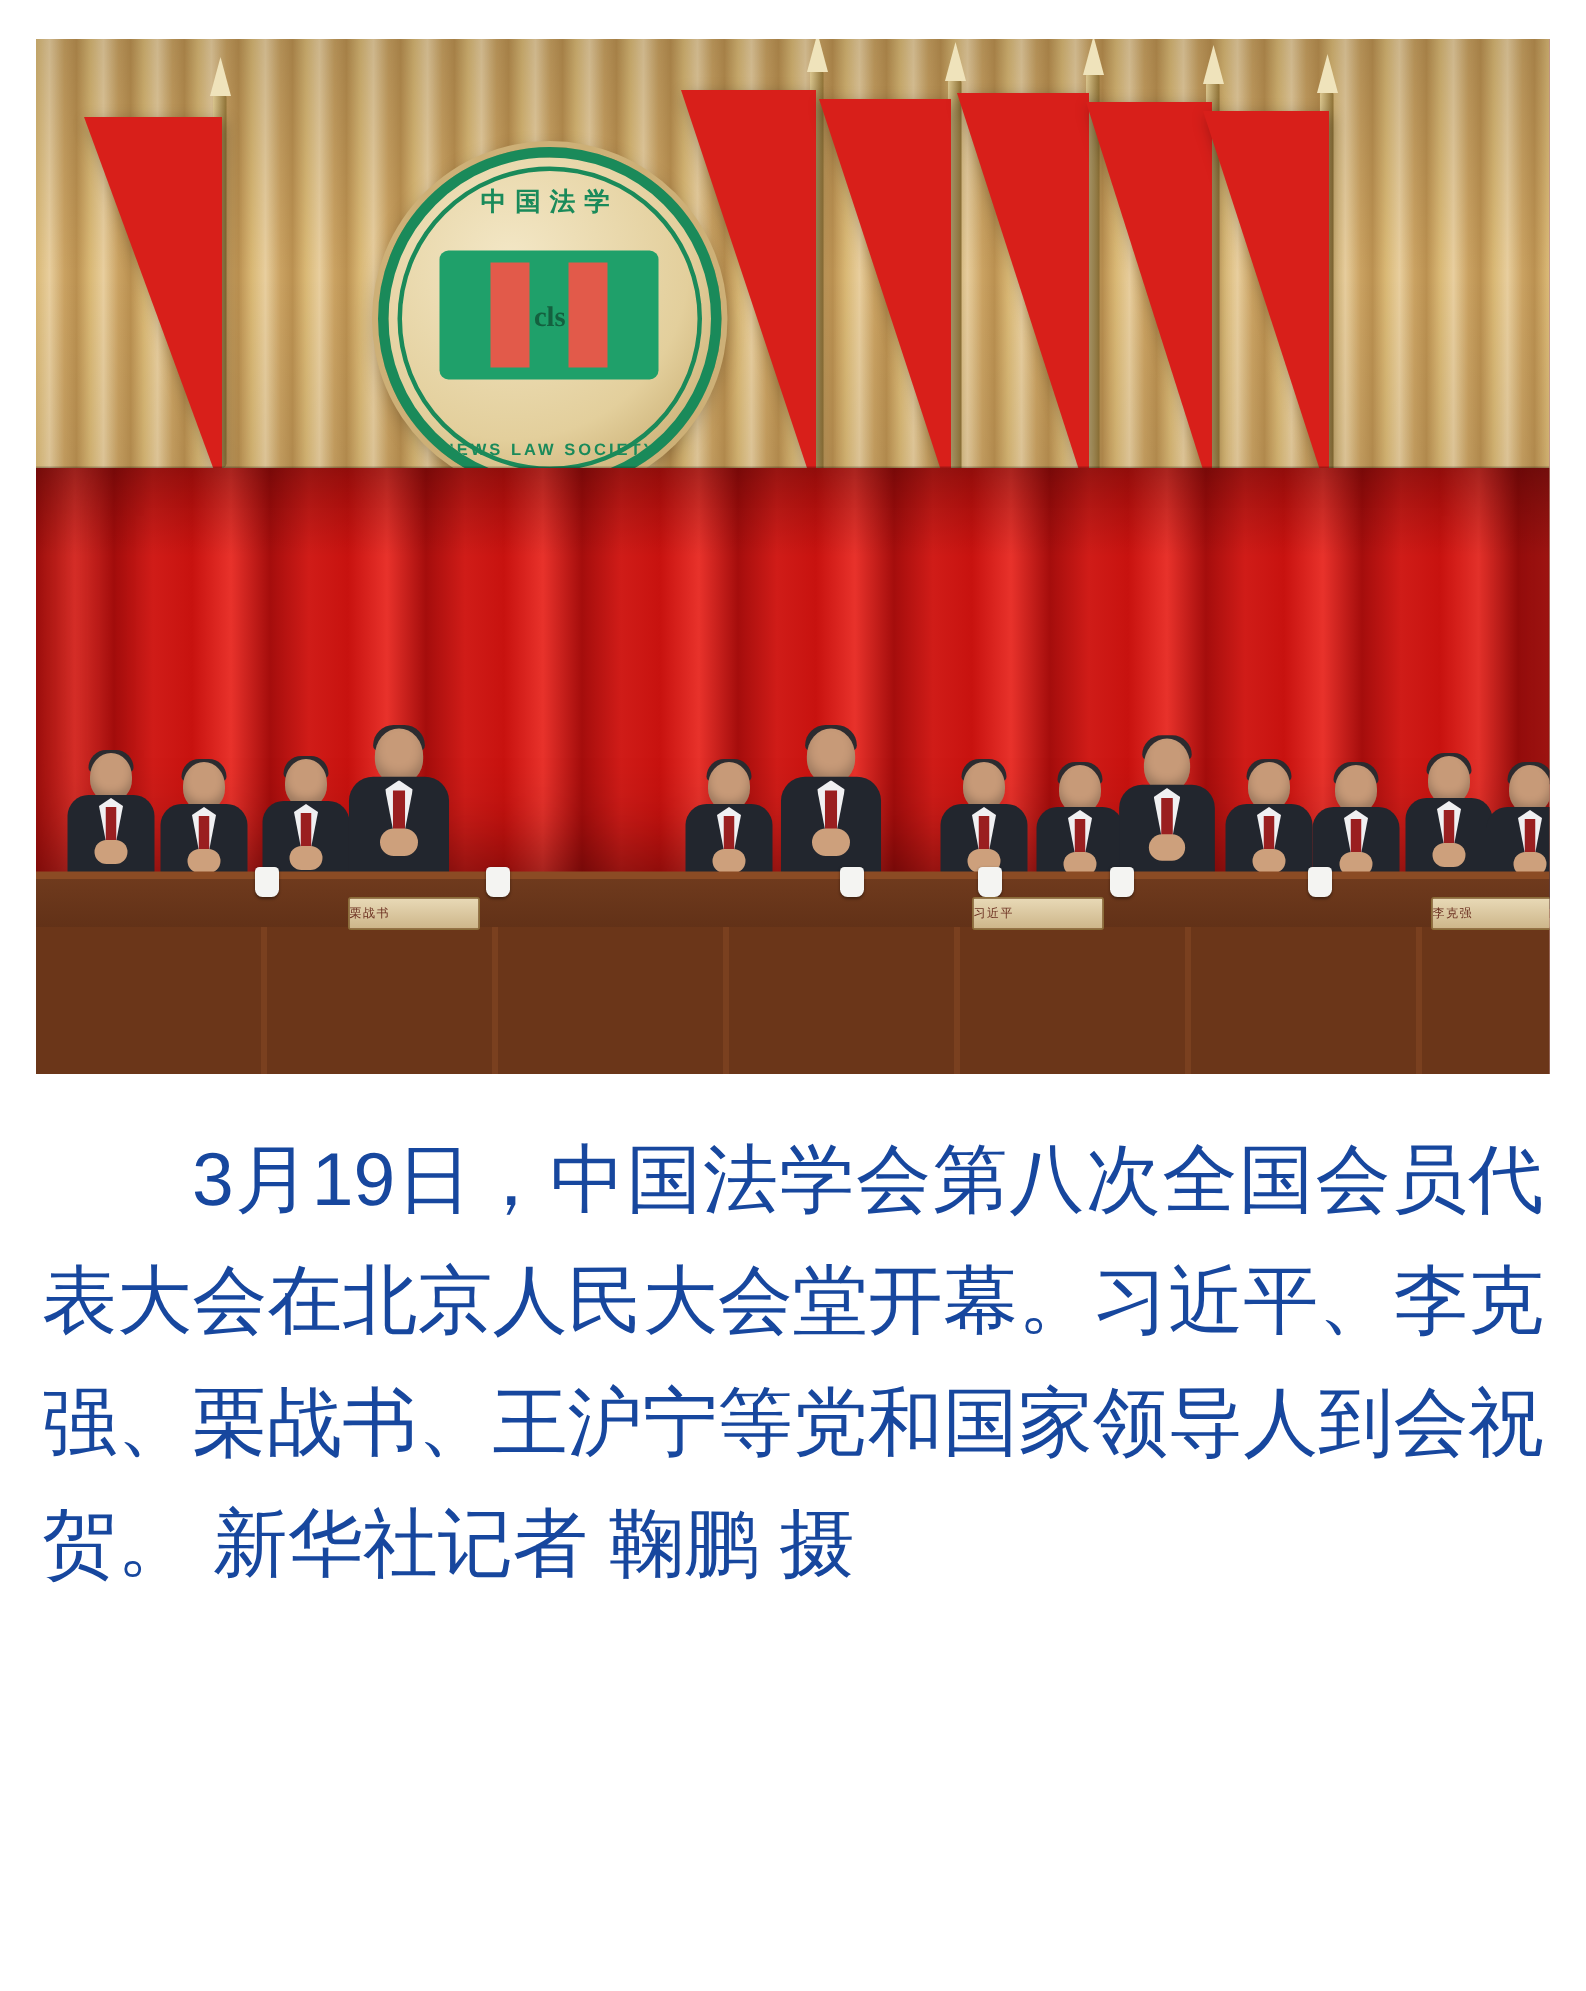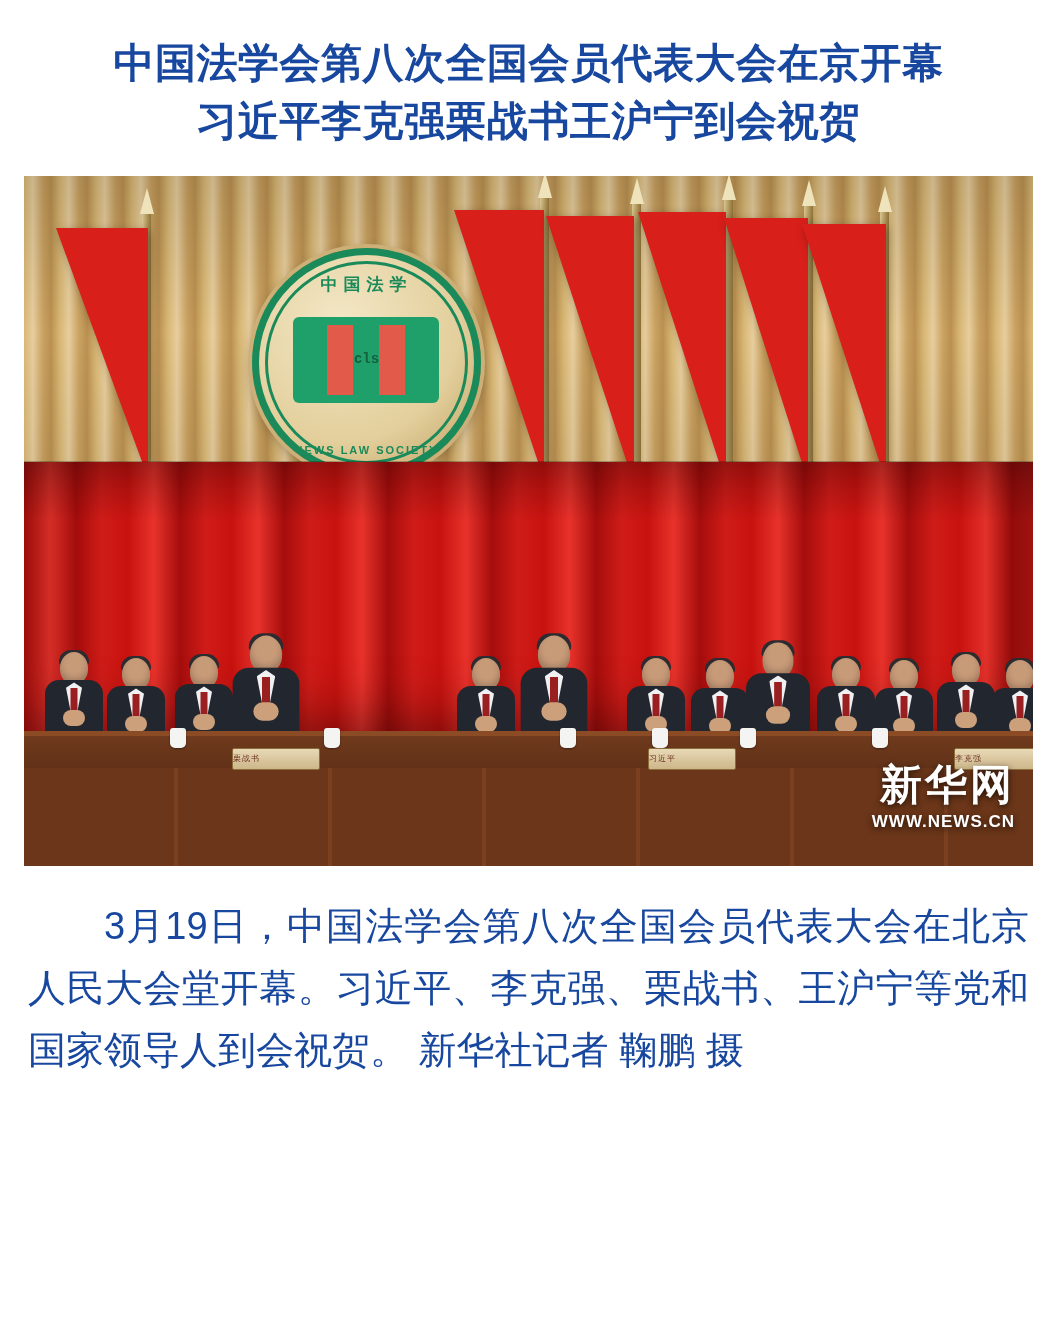--- a/index.html
+++ b/index.html
@@ -91,24 +91,24 @@
     top: 8px;
     width: 26px; height: 70px;
     background: #e25a4a;
   }
   .emblem .book:before { left: 34px; }
   .emblem .book:after  { right: 34px; }
   .emblem .cls {
     position: absolute;
     left: 0; right: 0; top: 96px;
     text-align: center;
-    font-size: 14px;
+    font-size: 19px;
     font-weight: 700;
     color: #14603f;
-    font-family: Liberation Mono, monospace;
+    font-family: Liberation Serif, serif;
   }
   .emblem .top-cn {
     position: absolute;
     left: 0; right: 0; top: 18px;
     text-align: center;
     font-size: 17px;
     font-weight: 700;
     color: #1a8a5a;
     letter-spacing: 6px;
   }
@@ -273,36 +273,32 @@
   }
   .watermark .en {
     margin-top: 6px;
     font-size: 17px;
     font-weight: 700;
     letter-spacing: 1px;
     font-family: "Liberation Sans", sans-serif;
   }
   .caption {
     margin: 30px 28px 0 28px;
-    font-size: 38px;
+    font-size: 50px;
     line-height: 1.62;
     color: #17479e;
     text-align: justify;
     text-indent: 2em;
   }
 </style>
 </head>
 <body>
 
 <div class="page">
 
-  <div class="headline">
-    <div class="line">中国法学会第八次全国会员代表大会在京开幕</div>
-    <div class="line">习近平李克强栗战书王沪宁到会祝贺</div>
-  </div>
 
   <div class="photo-wrap">
     <div class="scene">
 
       <div class="curtain"></div>
 
       <div class="pole" style="left:118px; top:36px; height:250px;"></div>
       <div class="spear" style="left:116px; top:12px;"></div>
       <div class="pole" style="left:516px; top:20px; height:290px;"></div>
       <div class="spear" style="left:514px; top:-4px;"></div>
@@ -447,23 +443,19 @@
       <div class="cup" style="left:300px;"></div>
       <div class="cup" style="left:536px;"></div>
       <div class="cup" style="left:628px;"></div>
       <div class="cup" style="left:716px;"></div>
       <div class="cup" style="left:848px;"></div>
 
       <div class="nameplate" style="left:208px;">栗战书</div>
       <div class="nameplate" style="left:624px;">习近平</div>
       <div class="nameplate" style="left:930px;">李克强</div>
 
-      <div class="watermark">
-        <div class="cn">新华网</div>
-        <div class="en">WWW.NEWS.CN</div>
-      </div>
 
     </div>
   </div>
 
   <div class="caption">3月19日，中国法学会第八次全国会员代表大会在北京人民大会堂开幕。习近平、李克强、栗战书、王沪宁等党和国家领导人到会祝贺。 新华社记者 鞠鹏 摄</div>
 
 </div>
 
 </body></html>

